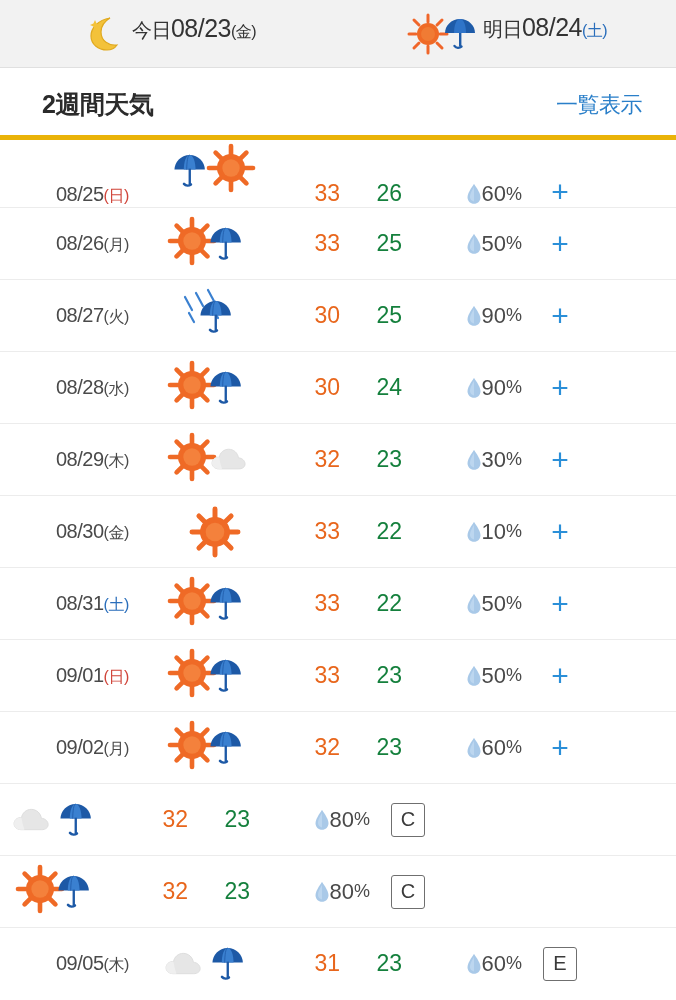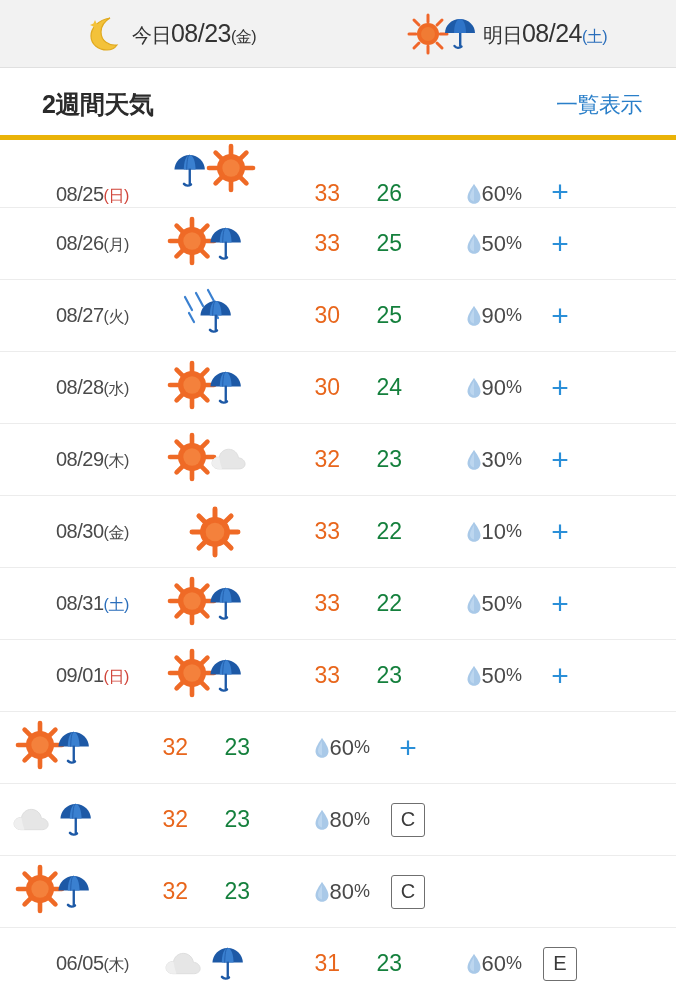--- a/index.html
+++ b/index.html
@@ -16,21 +16,21 @@
   .topbar {
     height: 68px;
     background: #f2f2f2;
     display: flex;
     align-items: center;
     justify-content: center;
     border-bottom: 1px solid #e0e0e0;
   }
   .topcell {
     display: flex;
-    align-items: center;
+    align-items: flex-start;
     justify-content: center;
     width: 50%;
     gap: 6px;
   }
   .topcell .icons { display: flex; align-items: center; }
   .toplabel {
     font-size: 20px;
     color: #333;
     letter-spacing: -0.5px;
     white-space: nowrap;
@@ -506,20 +506,23 @@
   <path d="M8 4 C8 4 4 10 4 13.6 C4 16.4 5.6 18.2 8 18.4 Z" fill="#bcd6ef"></path>
 </svg>
       <span>50</span>
           <span class="pct">%</span>
     </div>
     <div class="c-act">
           <span class="plus">+</span>
         </div>
   </div>
       <div class="row">
+    <div class="c-date">
+      <span>09/02</span><span class="dow ">(月)</span>
+    </div>
     <div class="c-icon">
           <svg width="112" height="66" viewBox="0 0 112 66">
   <g stroke="#ef6a26" stroke-width="4.62" stroke-linecap="round">
     <line x1="33" y1="8" x2="33" y2="16.700000000000003"></line>
     <line x1="33" y1="43.3" x2="33" y2="52"></line>
     <line x1="11" y1="30" x2="19.700000000000003" y2="30"></line>
     <line x1="46.3" y1="30" x2="55" y2="30"></line>
     <line x1="17.6" y1="14.600000000000001" x2="23.619999999999997" y2="20.619999999999997"></line>
     <line x1="42.38" y1="39.38" x2="48.4" y2="45.4"></line>
     <line x1="48.4" y1="14.600000000000001" x2="42.38" y2="20.619999999999997"></line>
@@ -613,21 +616,21 @@
 </svg>
       <span>80</span>
           <span class="pct">%</span>
     </div>
     <div class="c-act">
           <span class="boxmark">C</span>
         </div>
   </div>
       <div class="row">
     <div class="c-date">
-      <span>06/05</span><span class="dow ">(木)</span>
+      <span>09/05</span><span class="dow ">(木)</span>
     </div>
     <div class="c-icon">
           <svg width="112" height="66" viewBox="0 0 112 66">
   <g transform="translate(6,18) scale(0.95)">
     <path d="M9 26 C3.5 26 0.5 22.5 1.2 18.6 C1.9 15 5.4 12.8 9 13.4 C9.6 8.4 14 4.6 19.2 4.6 C24.6 4.6 29.2 8.6 29.8 13.9 C34 14.2 37 17.3 37 20.6 C37 24 34 26 30 26 Z" fill="#e6e6e6" stroke="#dcdcdc" stroke-width="1"></path>
     <path d="M9 26 C3.5 26 0.5 22.5 1.2 18.6 C1.9 15 5.4 12.8 9 13.4 C9.3 16 10 20 12 26 Z" fill="#efefef"></path>
   </g>
   <g transform="translate(52,13) scale(0.98)">
     <path d="M17 4 C8 4 1.5 11.5 1.5 19 L32.5 19 C32.5 11.5 26 4 17 4 Z" fill="#1d59a6"></path>
     <path d="M17 4 C13.2 4 11 11.5 11 19 L23 19 C23 11.5 20.8 4 17 4 Z" fill="#3a80d0"></path>

